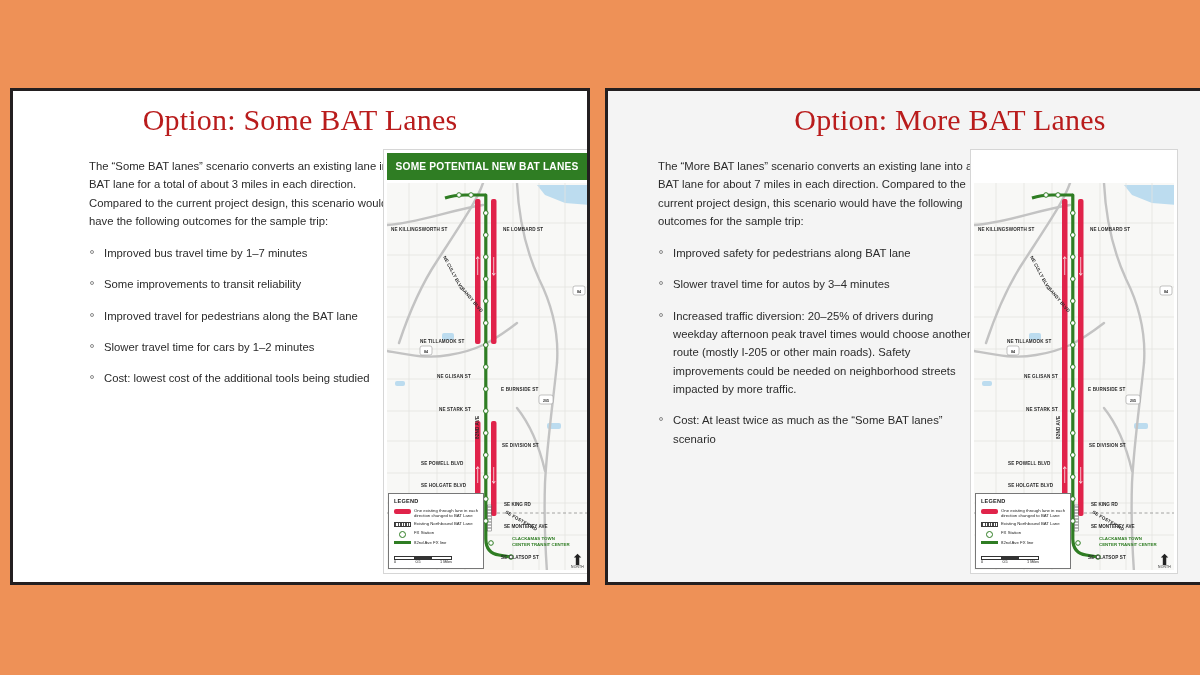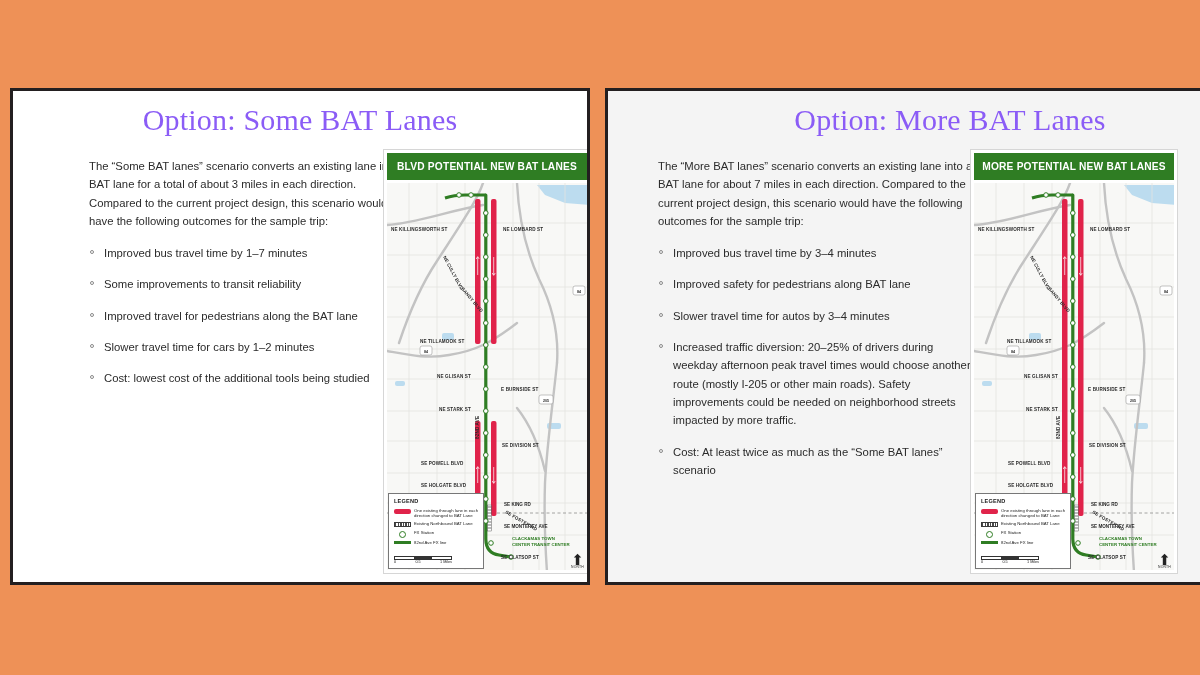--- a/index.html
+++ b/index.html
@@ -22,21 +22,21 @@
     box-sizing: border-box;
     overflow: hidden;
   }
   #panel-left  { left: 10px;  width: 580px; background: #ffffff; }
   #panel-right { left: 605px; width: 690px; background: #f4f4f4; }
 
   .panel-title {
     font-family: "Liberation Serif", serif;
     font-size: 30px;
     font-weight: 400;
-    color: #8b5cf6;
+    color: #b91c1c;
     text-align: center;
     margin: 12px 0 0 0;
     letter-spacing: .2px;
     white-space: nowrap;
   }
 
   .panel-body {
     position: absolute;
     top: 58px; left: 0; right: 0; bottom: 0;
   }
@@ -149,21 +149,21 @@
       <ul class="bullets">
         <li>Improved bus travel time by 1–7 minutes</li>
         <li>Some improvements to transit reliability</li>
         <li>Improved travel for pedestrians along the BAT lane</li>
         <li>Slower travel time for cars by 1–2 minutes</li>
         <li>Cost: lowest cost of the additional tools being studied</li>
       </ul>
     </div>
 
     <div class="mapcard">
-      <div class="map-banner">BLVD POTENTIAL NEW BAT LANES</div>
+      <div class="map-banner">SOME POTENTIAL NEW BAT LANES</div>
 
       <div class="map-canvas">
         <svg width="202" height="389" viewBox="0 0 202 389">
           <rect x="0" y="0" width="202" height="389" fill="#f8f8f6"></rect>
 
           <path d="M150 2 L202 2 L202 22 L178 20 L158 12 Z" fill="#bcdcef"></path>
           <rect x="55" y="150" width="12" height="7" rx="2" fill="#bcdcef"></rect>
           <rect x="8" y="198" width="10" height="5" rx="2" fill="#bcdcef"></rect>
           <rect x="160" y="240" width="14" height="6" rx="2" fill="#bcdcef"></rect>
 
@@ -336,30 +336,28 @@
   </div>
 </div>
 
 <div class="panel" id="panel-right">
   <div class="panel-title">Option: More BAT Lanes</div>
 
   <div class="panel-body">
     <div class="textcol">
       <p class="intro">The “More BAT lanes” scenario converts an existing lane into a BAT lane for about 7 miles in each direction. Compared to the current project design, this scenario would have the following outcomes for the sample trip:</p>
       <ul class="bullets">
-        <li>Improved bus travel time by 3–4 minutes</li>
         <li>Improved safety for pedestrians along BAT lane</li>
         <li>Slower travel time for autos by 3–4 minutes</li>
         <li>Increased traffic diversion: 20–25% of drivers during weekday afternoon peak travel times would choose another route (mostly I-205 or other main roads). Safety improvements could be needed on neighborhood streets impacted by more traffic.</li>
         <li>Cost: At least twice as much as the “Some BAT lanes” scenario</li>
       </ul>
     </div>
 
     <div class="mapcard">
-      <div class="map-banner">MORE POTENTIAL NEW BAT LANES</div>
 
       <div class="map-canvas">
         <svg width="202" height="389" viewBox="0 0 202 389">
           <rect x="0" y="0" width="202" height="389" fill="#f8f8f6"></rect>
           <path d="M150 2 L202 2 L202 22 L178 20 L158 12 Z" fill="#bcdcef"></path>
           <rect x="55" y="150" width="12" height="7" rx="2" fill="#bcdcef"></rect>
           <rect x="8" y="198" width="10" height="5" rx="2" fill="#bcdcef"></rect>
           <rect x="160" y="240" width="14" height="6" rx="2" fill="#bcdcef"></rect>
           <g stroke="#e3e3e1" stroke-width="0.8">
             <path d="M0 40 H202"></path>

